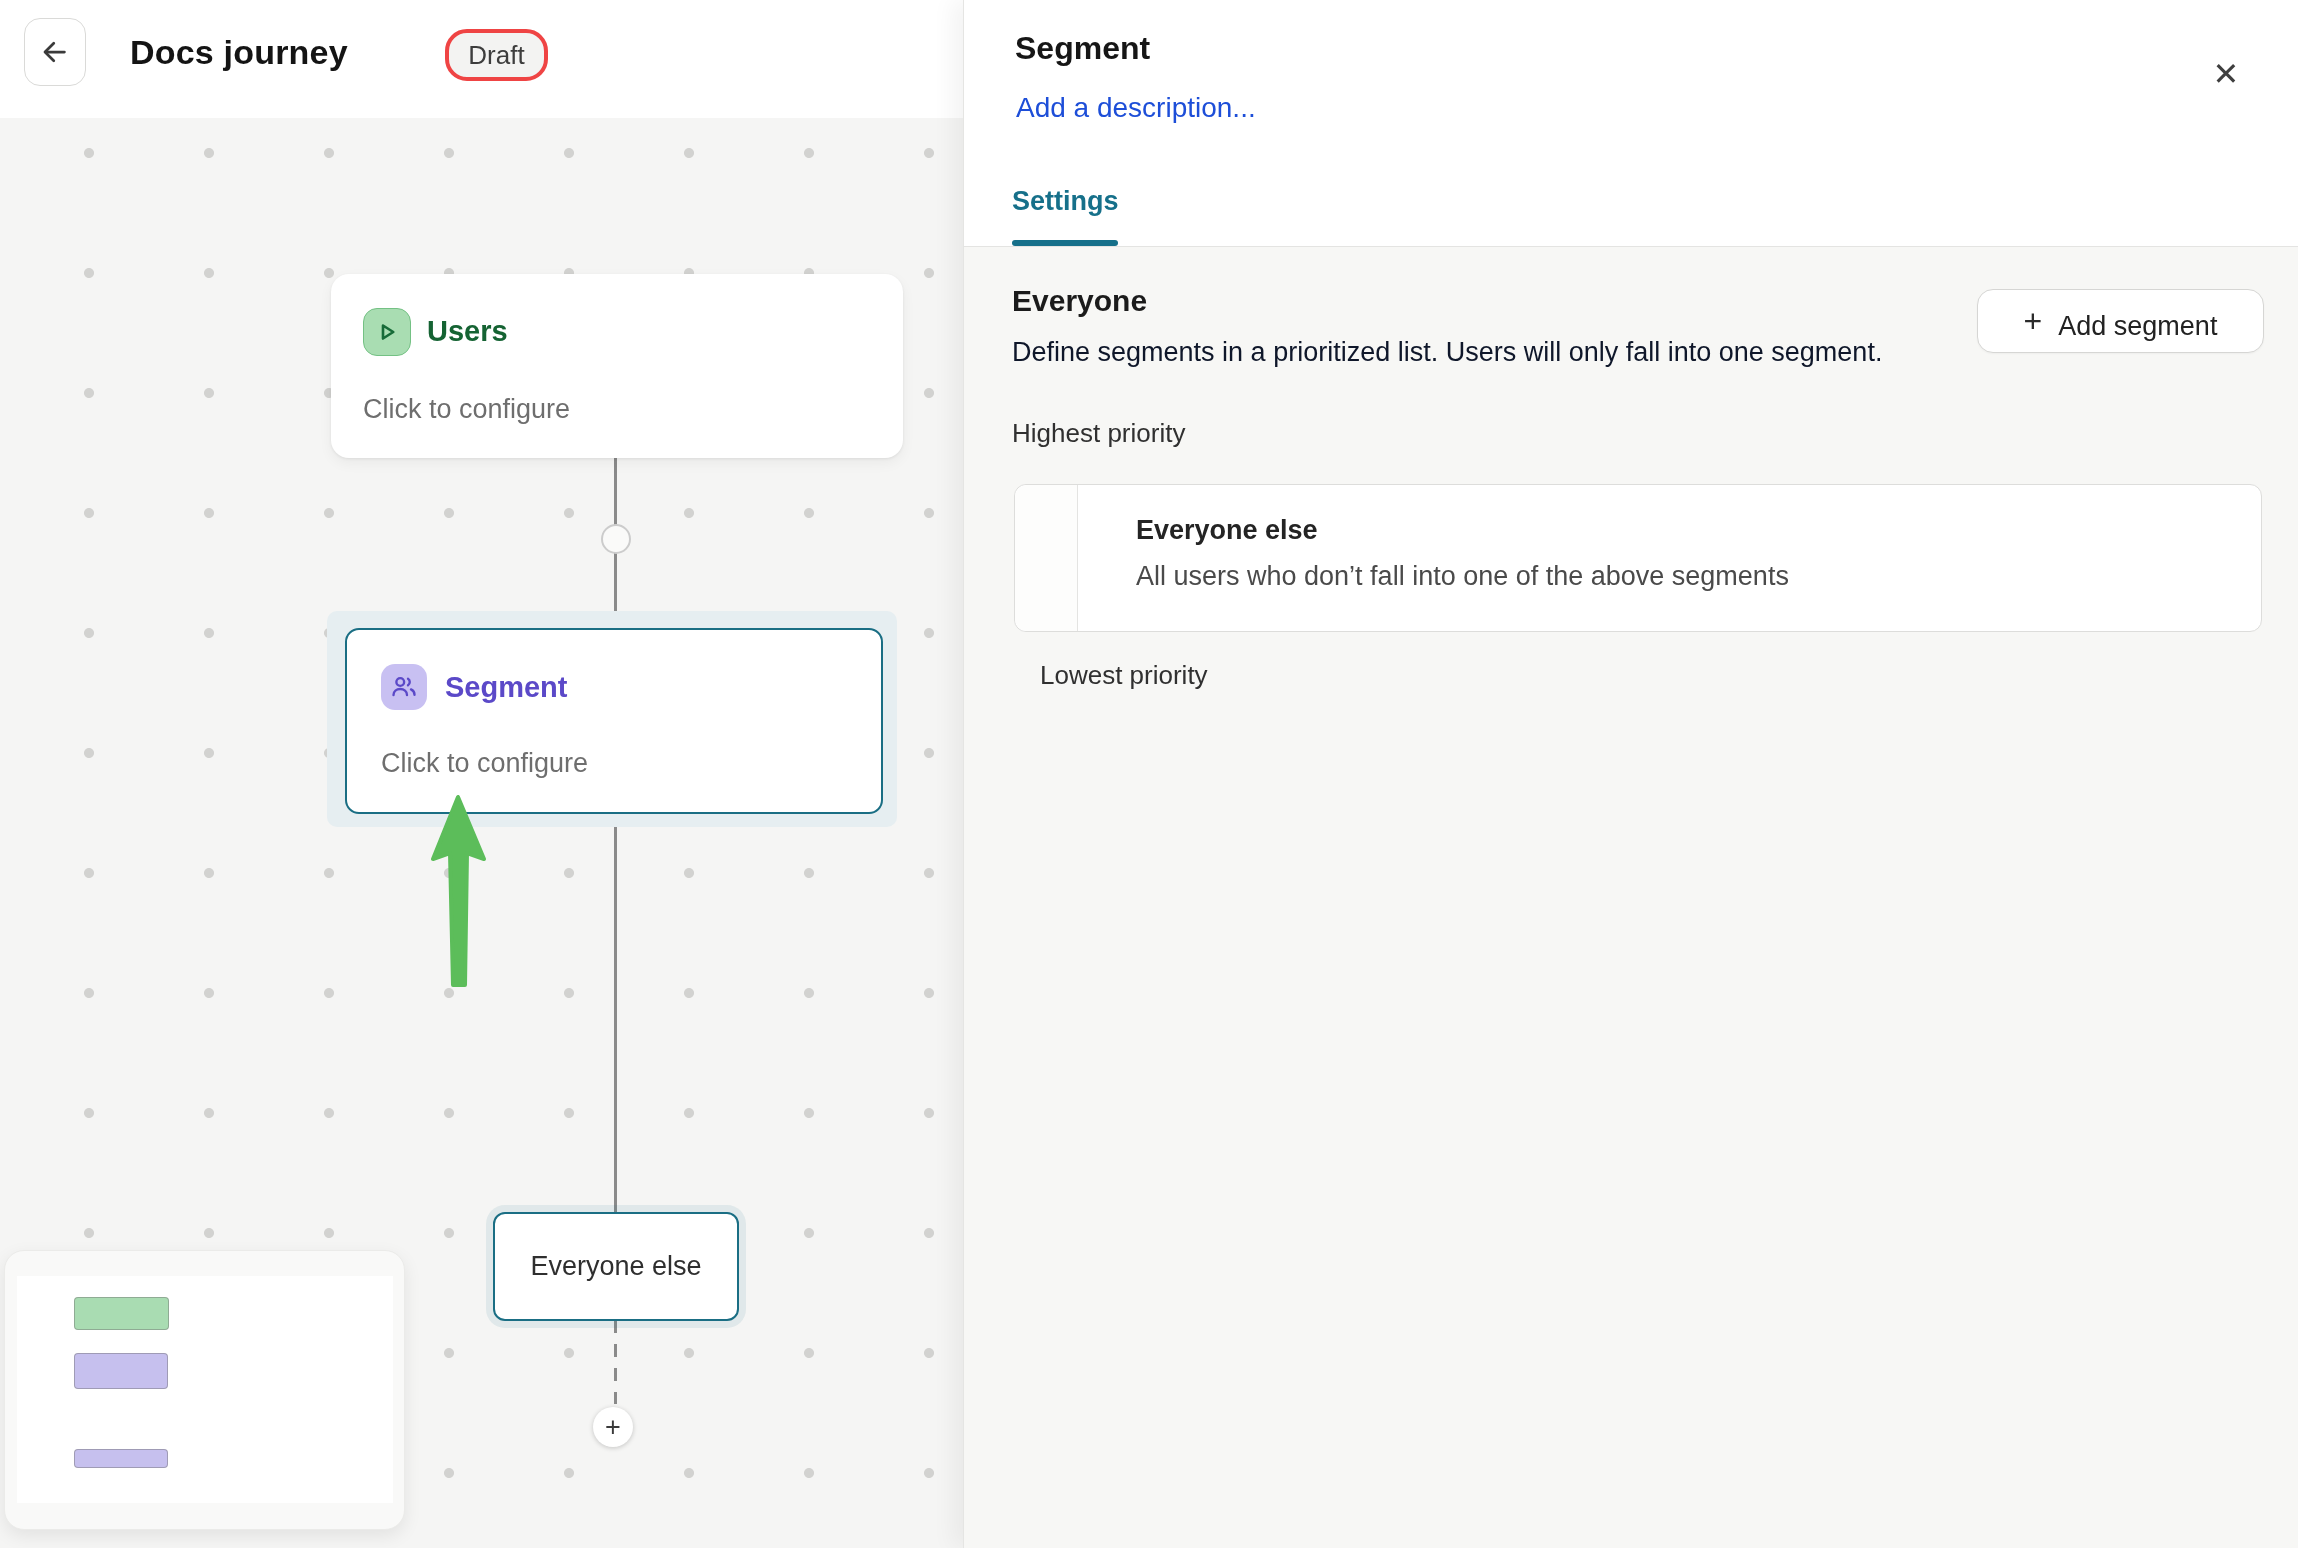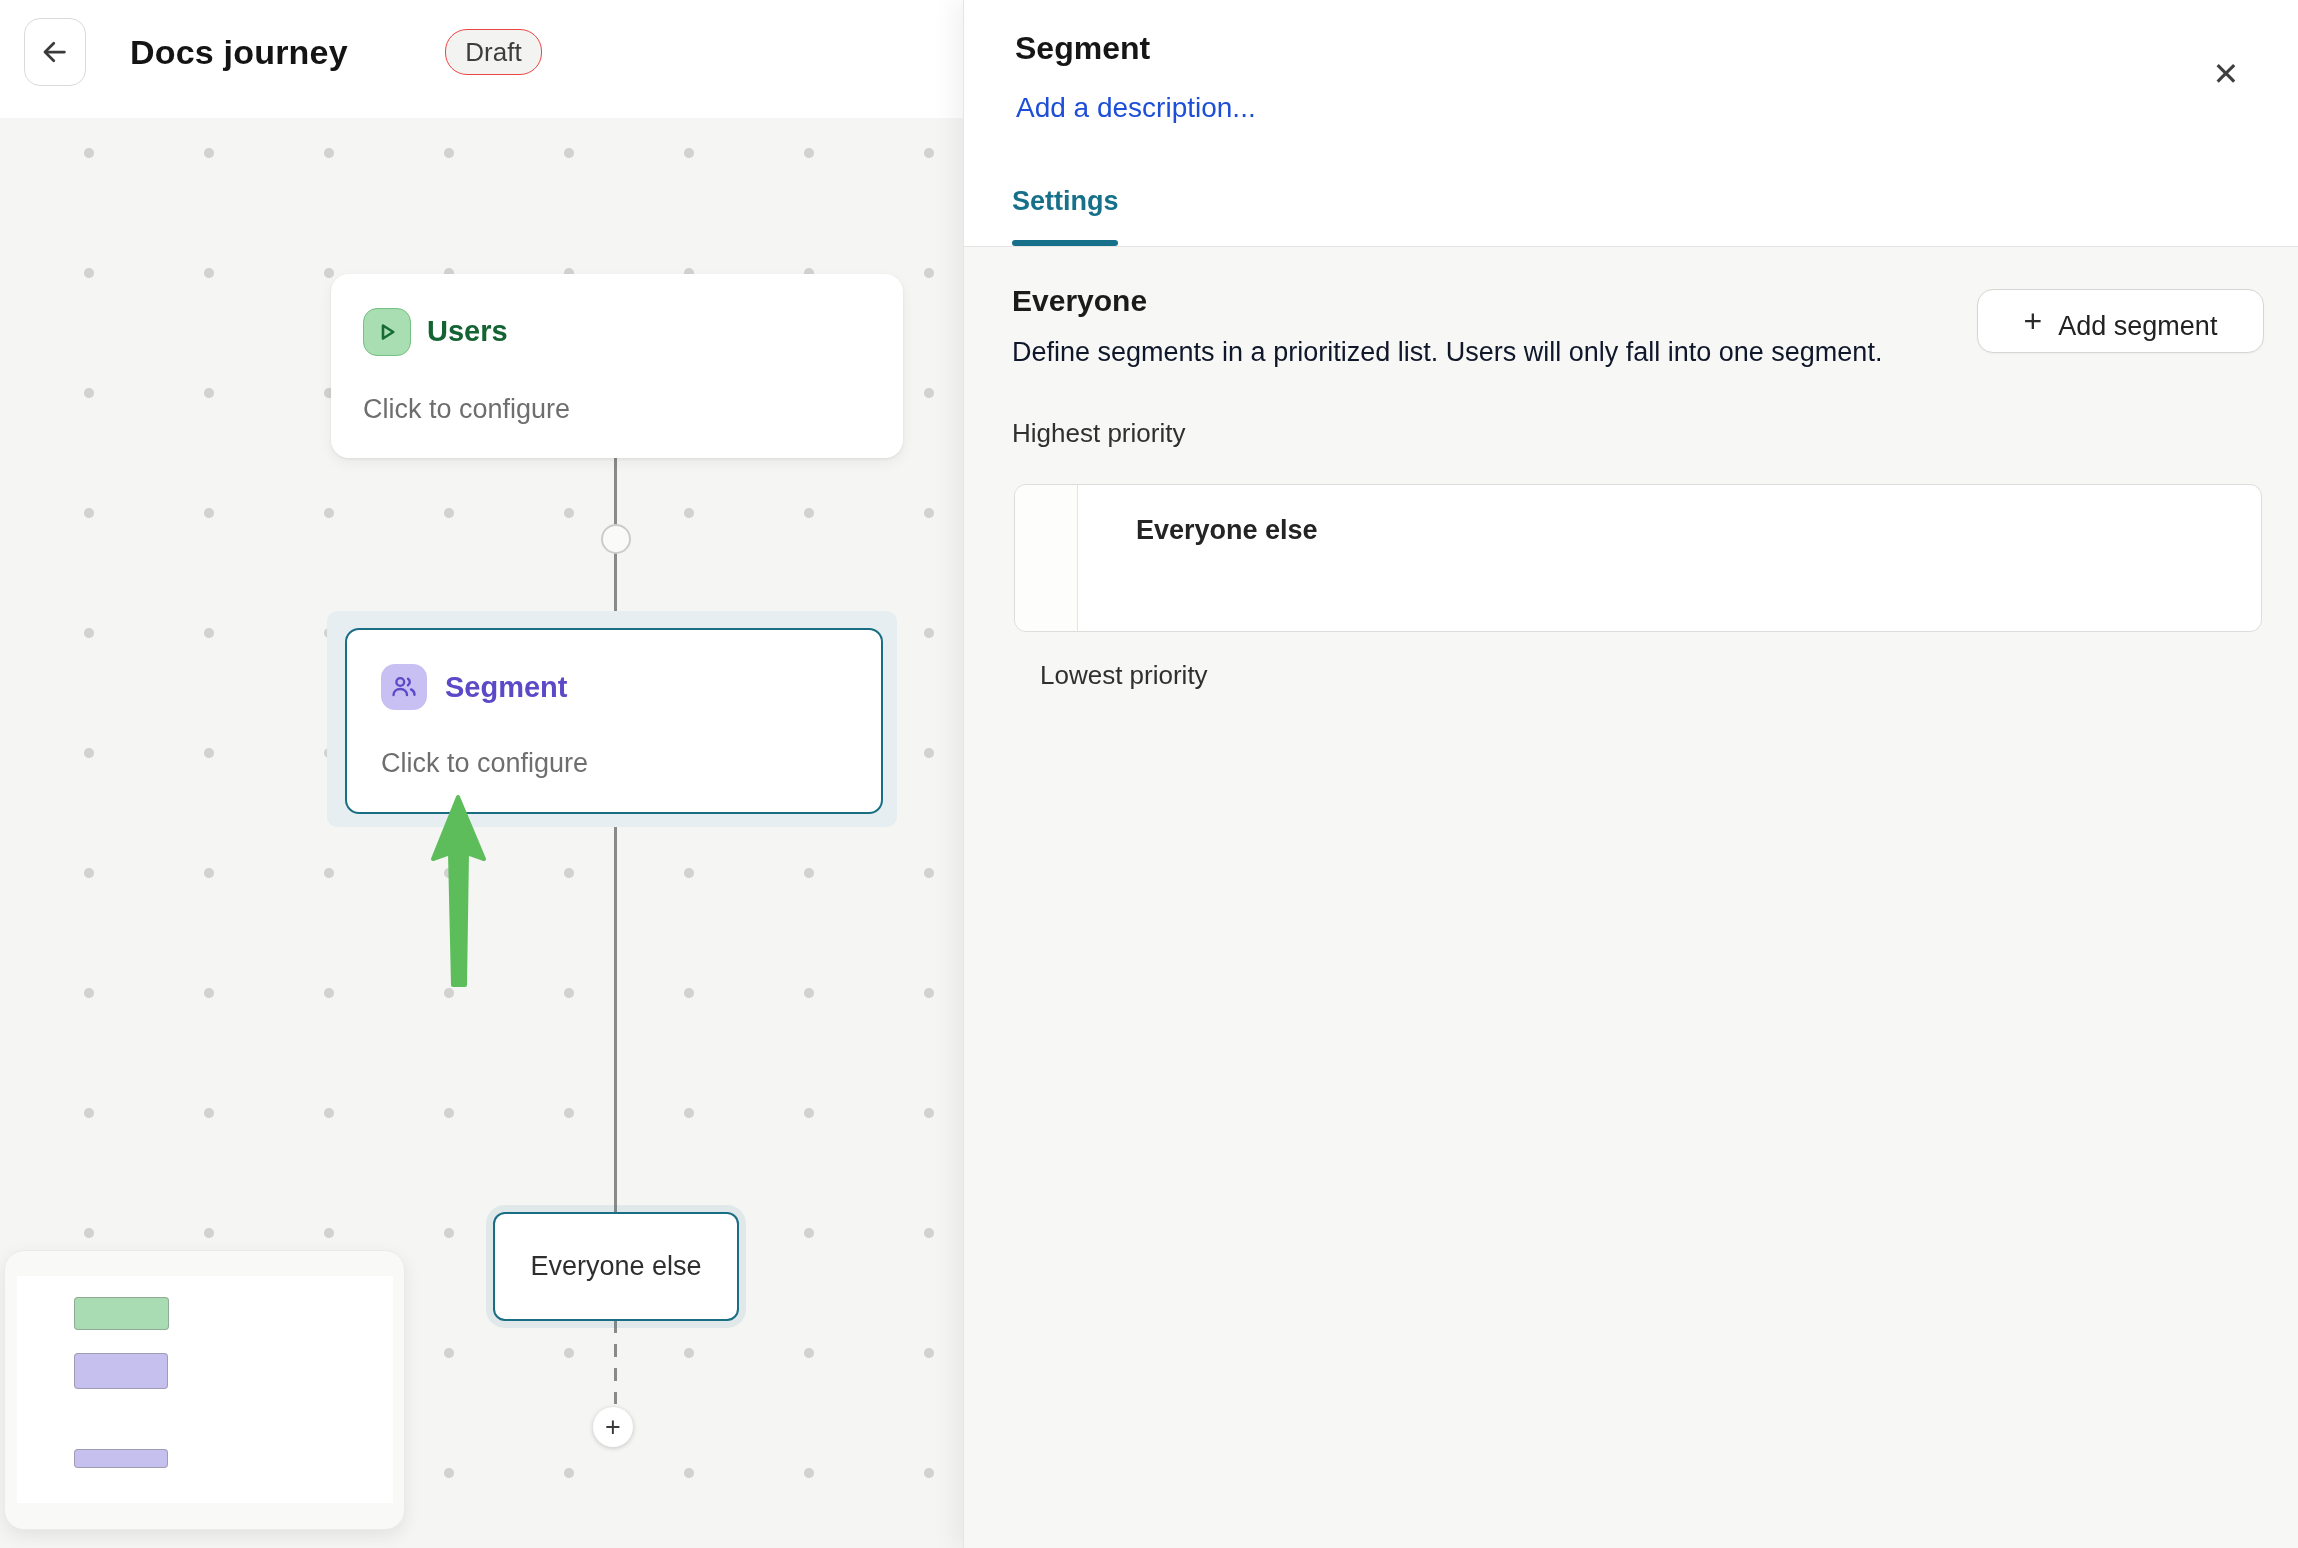--- a/index.html
+++ b/index.html
@@ -27,21 +27,21 @@
     left:24px;top:18px;width:60px;height:66px;
     background:#fff;border:1px solid #dadad8;border-radius:16px;
     display:flex;align-items:center;justify-content:center;cursor:pointer;
   }
   .back-btn svg{width:30px;height:30px;}
   .journey-title{
     left:130px;top:33px;font-size:34px;font-weight:700;color:#141414;letter-spacing:.2px;
   }
   .draft-badge{
     left:445px;top:29px;width:95px;height:44px;
-    background:#f3f3f2;border:1px solid #ef4444;border-radius:22px;
+    background:#f3f3f2;border:4px solid #ef4444;border-radius:22px;
     display:flex;align-items:center;justify-content:center;
     font-size:26px;color:#3d3d3d;
   }
 
   
   .conn{background:#8a8a8a;width:3px;}
   .conn-dashed{
     width:3px;
     background:repeating-linear-gradient(to bottom,#8a8a8a 0 13px,rgba(0,0,0,0) 13px 24px);
   }
@@ -228,17 +228,18 @@
   <div id="add-segment-btn" class="abs">
     <span class="plus">+</span>
     <span class="lbl">Add segment</span>
   </div>
 
   <div id="highest-priority" class="abs">Highest priority</div>
 
   <div id="segment-row" class="abs">
     <div class="drag-strip"></div>
     <div class="row-name">Everyone else</div>
+    <div class="row-desc">All users who don’t fall into one of the above segments</div>
   </div>
 
   <div id="lowest-priority" class="abs">Lowest priority</div>
 
 </div>
 
 </body></html>

